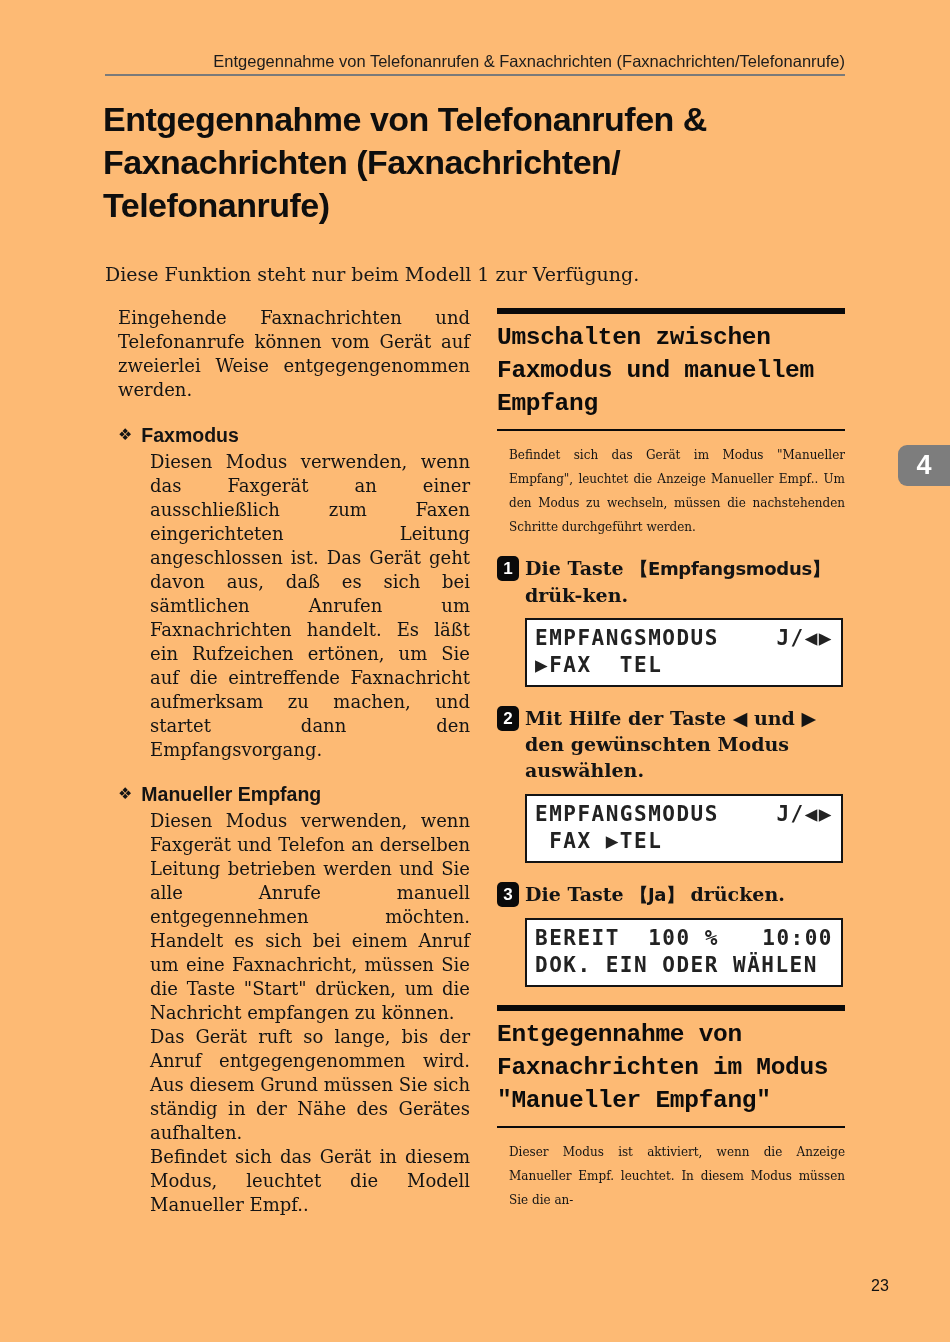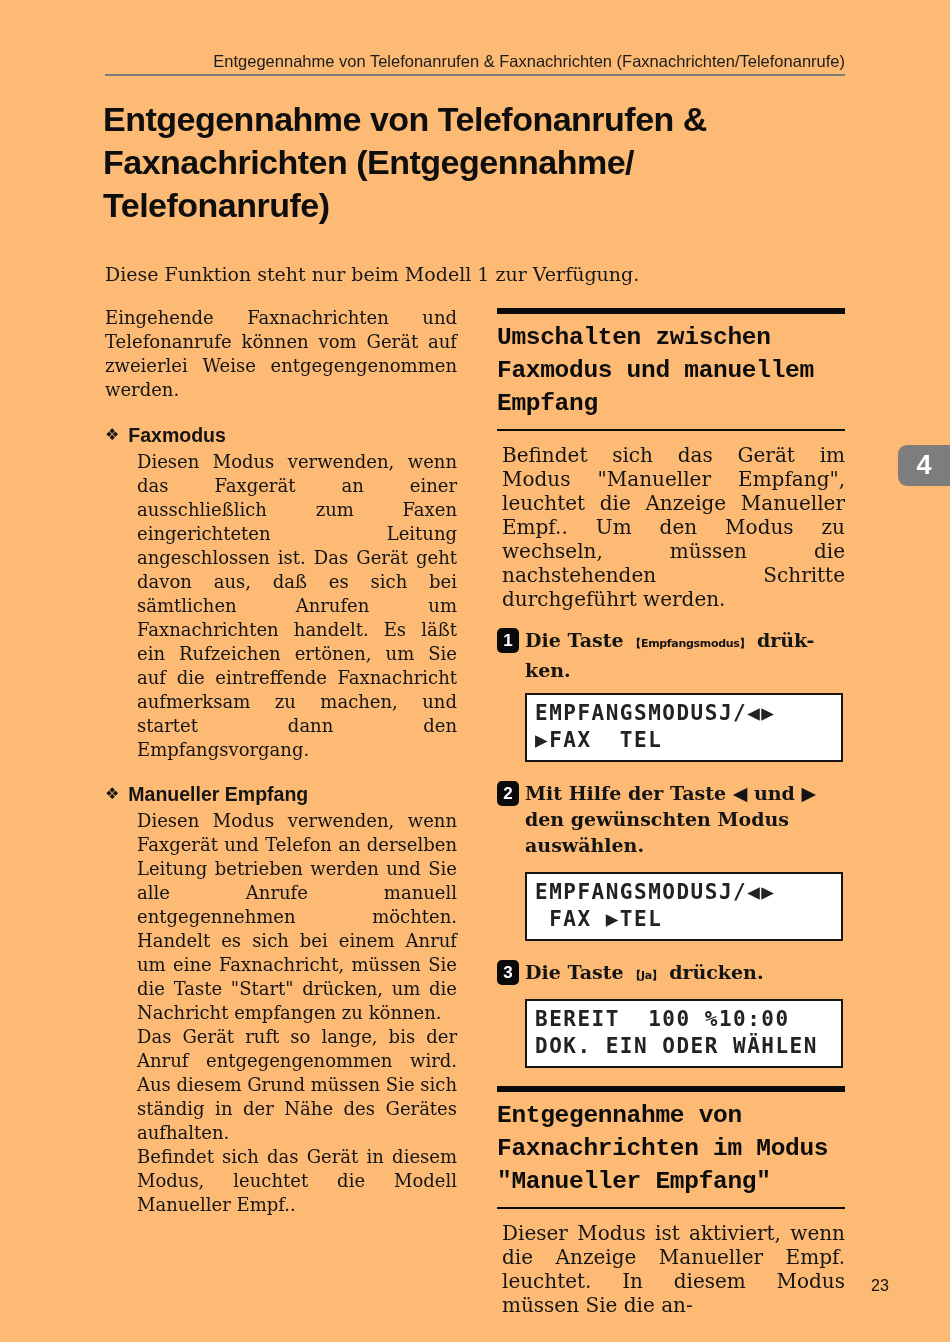--- a/index.html
+++ b/index.html
@@ -21,21 +21,21 @@
     font-family:"Liberation Sans","DejaVu Sans",sans-serif;
     font-weight:700;font-size:34px;line-height:43px;letter-spacing:-0.5px;color:#0e0e0e;
   }
   .page-title span{display:block;}
   .note{
     position:absolute;top:263px;left:105px;width:700px;
     font-size:19px;color:#181818;
   }
   
   .col-left{
-    position:absolute;top:306px;left:105px;width:352px;
+    position:absolute;top:306px;left:118px;width:352px;
     font-size:18px;line-height:24px;text-align:justify;
   }
   .col-left .intro{margin:0 0 21px 0;}
   .bullet-item{margin-bottom:20px;}
   .bullet-head{
     font-family:"Liberation Sans","DejaVu Sans",sans-serif;
     font-weight:700;font-size:19.5px;line-height:24px;margin-bottom:3px;
     display:flex;gap:9px;text-align:left;
   }
   .bullet-glyph{font-family:"DejaVu Sans",sans-serif;font-size:16px;line-height:24px;}
@@ -43,47 +43,47 @@
   .bullet-body p{margin:0;}
   .col-right{position:absolute;top:308px;left:497px;width:348px;}
   .bar{height:6px;background:#0a0a0a;}
   .sec-head{
     font-family:"Liberation Sans","DejaVu Sans",sans-serif;
     font-weight:700;font-size:24.5px;line-height:33px;letter-spacing:-0.3px;
     color:#0c0c0c;padding:7px 0 9px 0;
   }
   .sec-head span{display:block;font-family:Liberation Mono, monospace;}
   .sec-rule{height:2px;background:#0a0a0a;margin-bottom:12px;}
-  .sec-body{margin:0 0 16px 5px;font-size:20px;line-height:24px;text-align:justify;}
+  .sec-body{margin:0 0 16px 12px;font-size:12px;line-height:24px;text-align:justify;}
   
   .step{
     position:relative;padding-left:28px;margin:8px 0 10px 0;
     font-weight:700;font-size:19px;line-height:26px;text-align:left;
   }
   .step-num{
     position:absolute;left:0;top:1px;width:22px;height:25px;
     background:#0a0a0a;color:#ffffff;border-radius:5px;
     font-family:"Liberation Sans","DejaVu Sans",sans-serif;font-weight:700;font-size:17px;
     display:flex;align-items:center;justify-content:center;
   }
   .step-key{
     font-family:"DejaVu Sans","Liberation Sans",sans-serif;
-    font-weight:700;font-size:11px;letter-spacing:-0.3px;
+    font-weight:700;font-size:18px;letter-spacing:-0.3px;
   }
   
   .lcd{
     margin:6px 0 18px 28px;width:318px;box-sizing:border-box;
     border:2px solid #141414;background:#ffffff;padding:5px 8px 6px 8px;
   }
   .lcd-line{
     font-family:"DejaVu Sans Mono","DejaVu Sans",monospace;
     font-weight:700;font-size:21px;line-height:27px;letter-spacing:1.5px;
     white-space:pre;color:#222222;
   }
-  .lcd-flex{display:flex;}
+  .lcd-flex{display:flex;justify-content:space-between;}
   .bar2{margin-top:2px;}
   
   .chapter-tab{
     position:absolute;top:445px;right:0;width:52px;height:41px;
     background:#7d7d7d;border-radius:9px 0 0 9px;color:#ffffff;
     font-family:"Liberation Sans","DejaVu Sans",sans-serif;font-weight:700;font-size:27px;
     display:flex;align-items:center;justify-content:center;
   }
   .page-number{
     position:absolute;top:1277px;left:871px;
@@ -93,21 +93,21 @@
 </head>
 <body>
 
 <div class="page">
 
   <div class="running-head">Entgegennahme von Telefonanrufen &amp; Faxnachrichten (Faxnachrichten/Telefonanrufe)</div>
   <div class="head-rule"></div>
 
   <h1 class="page-title">
     <span>Entgegennahme von Telefonanrufen &amp;</span>
-    <span>Faxnachrichten (Entgegennahme/</span>
+    <span>Faxnachrichten (Faxnachrichten/</span>
     <span>Telefonanrufe)</span>
   </h1>
 
   <div class="note">Diese Funktion steht nur beim Modell 1 zur Verfügung.</div>
 
   <div class="col-left">
     <p class="intro">Eingehende Faxnachrichten und Telefonanrufe können vom Gerät auf zweierlei Weise entgegengenommen werden.</p>
 
     <div class="bullet-item">
       <div class="bullet-head">

